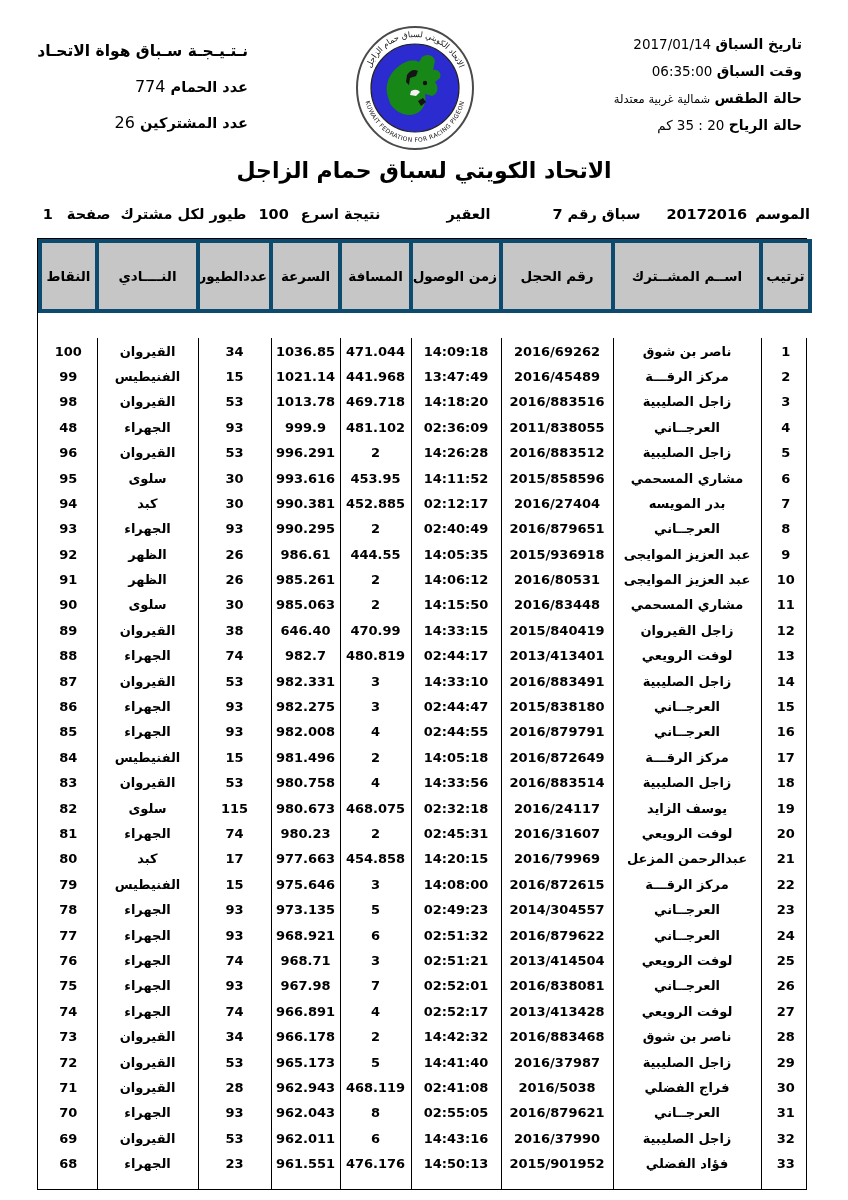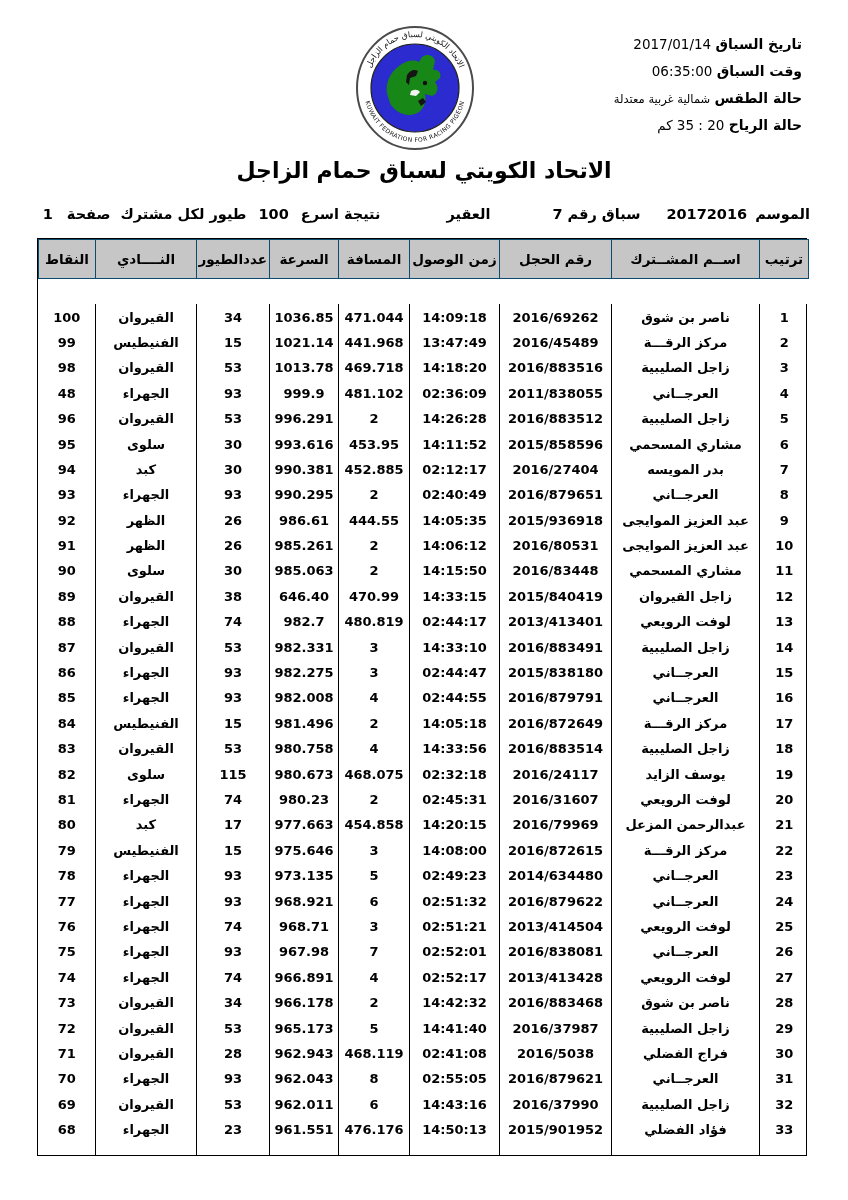--- a/index.html
+++ b/index.html
@@ -26,22 +26,22 @@
                 direction:rtl; font-size:22px; font-weight:bold; }
   .season-row { position:absolute; top:206px; right:38px; left:40px; direction:rtl;
                 display:flex; align-items:baseline; font-size:14.5px; font-weight:bold; white-space:nowrap; }
   .season-row .tk { display:inline-block; }
 
   
   .table-frame { position:absolute; top:238px; left:37px; width:770px;
                  border:1.5px solid #000; box-sizing:border-box; background:#fff; }
   table.results { width:100%; border-collapse:collapse; table-layout:fixed; direction:rtl; }
   table.results th {
-    background:#c6c6c6; border:1px solid #0c4a6e; height:34px;
-    font-size:13.5px; font-weight:bold; padding:2px 2px; overflow:hidden; white-space:nowrap;
+    background:#c6c6c6; border:4px solid #0c4a6e; height:34px;
+    font-size:13.5px; font-weight:bold; padding:16px 2px; overflow:hidden; white-space:nowrap;
   }
   tr.spacer td { border:none; border-bottom:2.2px solid #000; height:6px; padding:0; background:#fff; }
   table.results td {
     border-top:none; border-bottom:none; border-left:1px solid #000; border-right:1px solid #000;
     height:25.4px; font-size:13px; font-weight:bold; text-align:center;
     padding:0 2px; overflow:hidden; white-space:nowrap; vertical-align:middle;
   }
   table.results tr td:first-child { border-right:none; }
   table.results tr td:last-child  { border-left:none; }
   td.col-name    { text-align:right; padding-right:9px; font-size:12.5px; }
@@ -66,20 +66,31 @@
     <div class="info-line">
       <span class="lbl">حالة الطقس</span>
       <span class="val small">شمالية غربية معتدلة</span>
     </div>
     <div class="info-line">
       <span class="lbl">حالة الرياح</span>
       <span class="val">20 : 35 كم</span>
     </div>
   </div>
 
+  <div class="left-info">
+    <div class="res-title">نـتـيـجـة سـباق هواة الاتحـاد</div>
+    <div class="info-line">
+      <span class="lbl">عدد الحمام</span>
+      <span class="val">774</span>
+    </div>
+    <div class="info-line">
+      <span class="lbl">عدد المشتركين</span>
+      <span class="val">26</span>
+    </div>
+  </div>
 
   <div class="logo-wrap">
     <svg width="120" height="126" viewBox="0 0 120 126">
       <ellipse cx="60" cy="63" rx="58" ry="61" fill="#ffffff" stroke="#4a4a4a" stroke-width="2"></ellipse>
       <circle cx="60" cy="63" r="44" stroke="#222" stroke-width="1.2" fill="#2b2bd0"></circle>
       <path d="M33,72 C29,61 34,48 44,41 C50,36 58,34 64,37 L67,32 C72,28 79,30 80,36 L78,45 C83,44 87,48 85,53 L80,57 C84,62 83,69 77,71 L70,69 C72,78 68,86 60,89 C50,93 38,85 35,78 Z" fill="#178717"></path>
       <path d="M52,50 q5,-7 11,-4 l-2,5 -6,2 -1,7 -3,-3 z" fill="#151515"></path>
       <circle cx="70" cy="58" r="2.2" fill="#111"></circle>
       <path d="M56,66 q6,-3 9,1 l-4,4 -6,-1 z" fill="#f2f2f2"></path>
       <path d="M63,76 l5,-3 3,4 -5,4 z" fill="#141414"></path>
@@ -377,21 +388,21 @@
             <td class="col-arrival">14:08:00</td>
             <td class="col-distance">3</td>
             <td class="col-speed">975.646</td>
             <td class="col-birds">15</td>
             <td class="col-club">الفنيطيس</td>
             <td class="col-points">79</td>
           </tr>
           <tr>
             <td class="col-rank">23</td>
             <td class="col-name">العرجــاني</td>
-            <td class="col-ring">2014/634480</td>
+            <td class="col-ring">2014/304557</td>
             <td class="col-arrival">02:49:23</td>
             <td class="col-distance">5</td>
             <td class="col-speed">973.135</td>
             <td class="col-birds">93</td>
             <td class="col-club">الجهراء</td>
             <td class="col-points">78</td>
           </tr>
           <tr>
             <td class="col-rank">24</td>
             <td class="col-name">العرجــاني</td>

